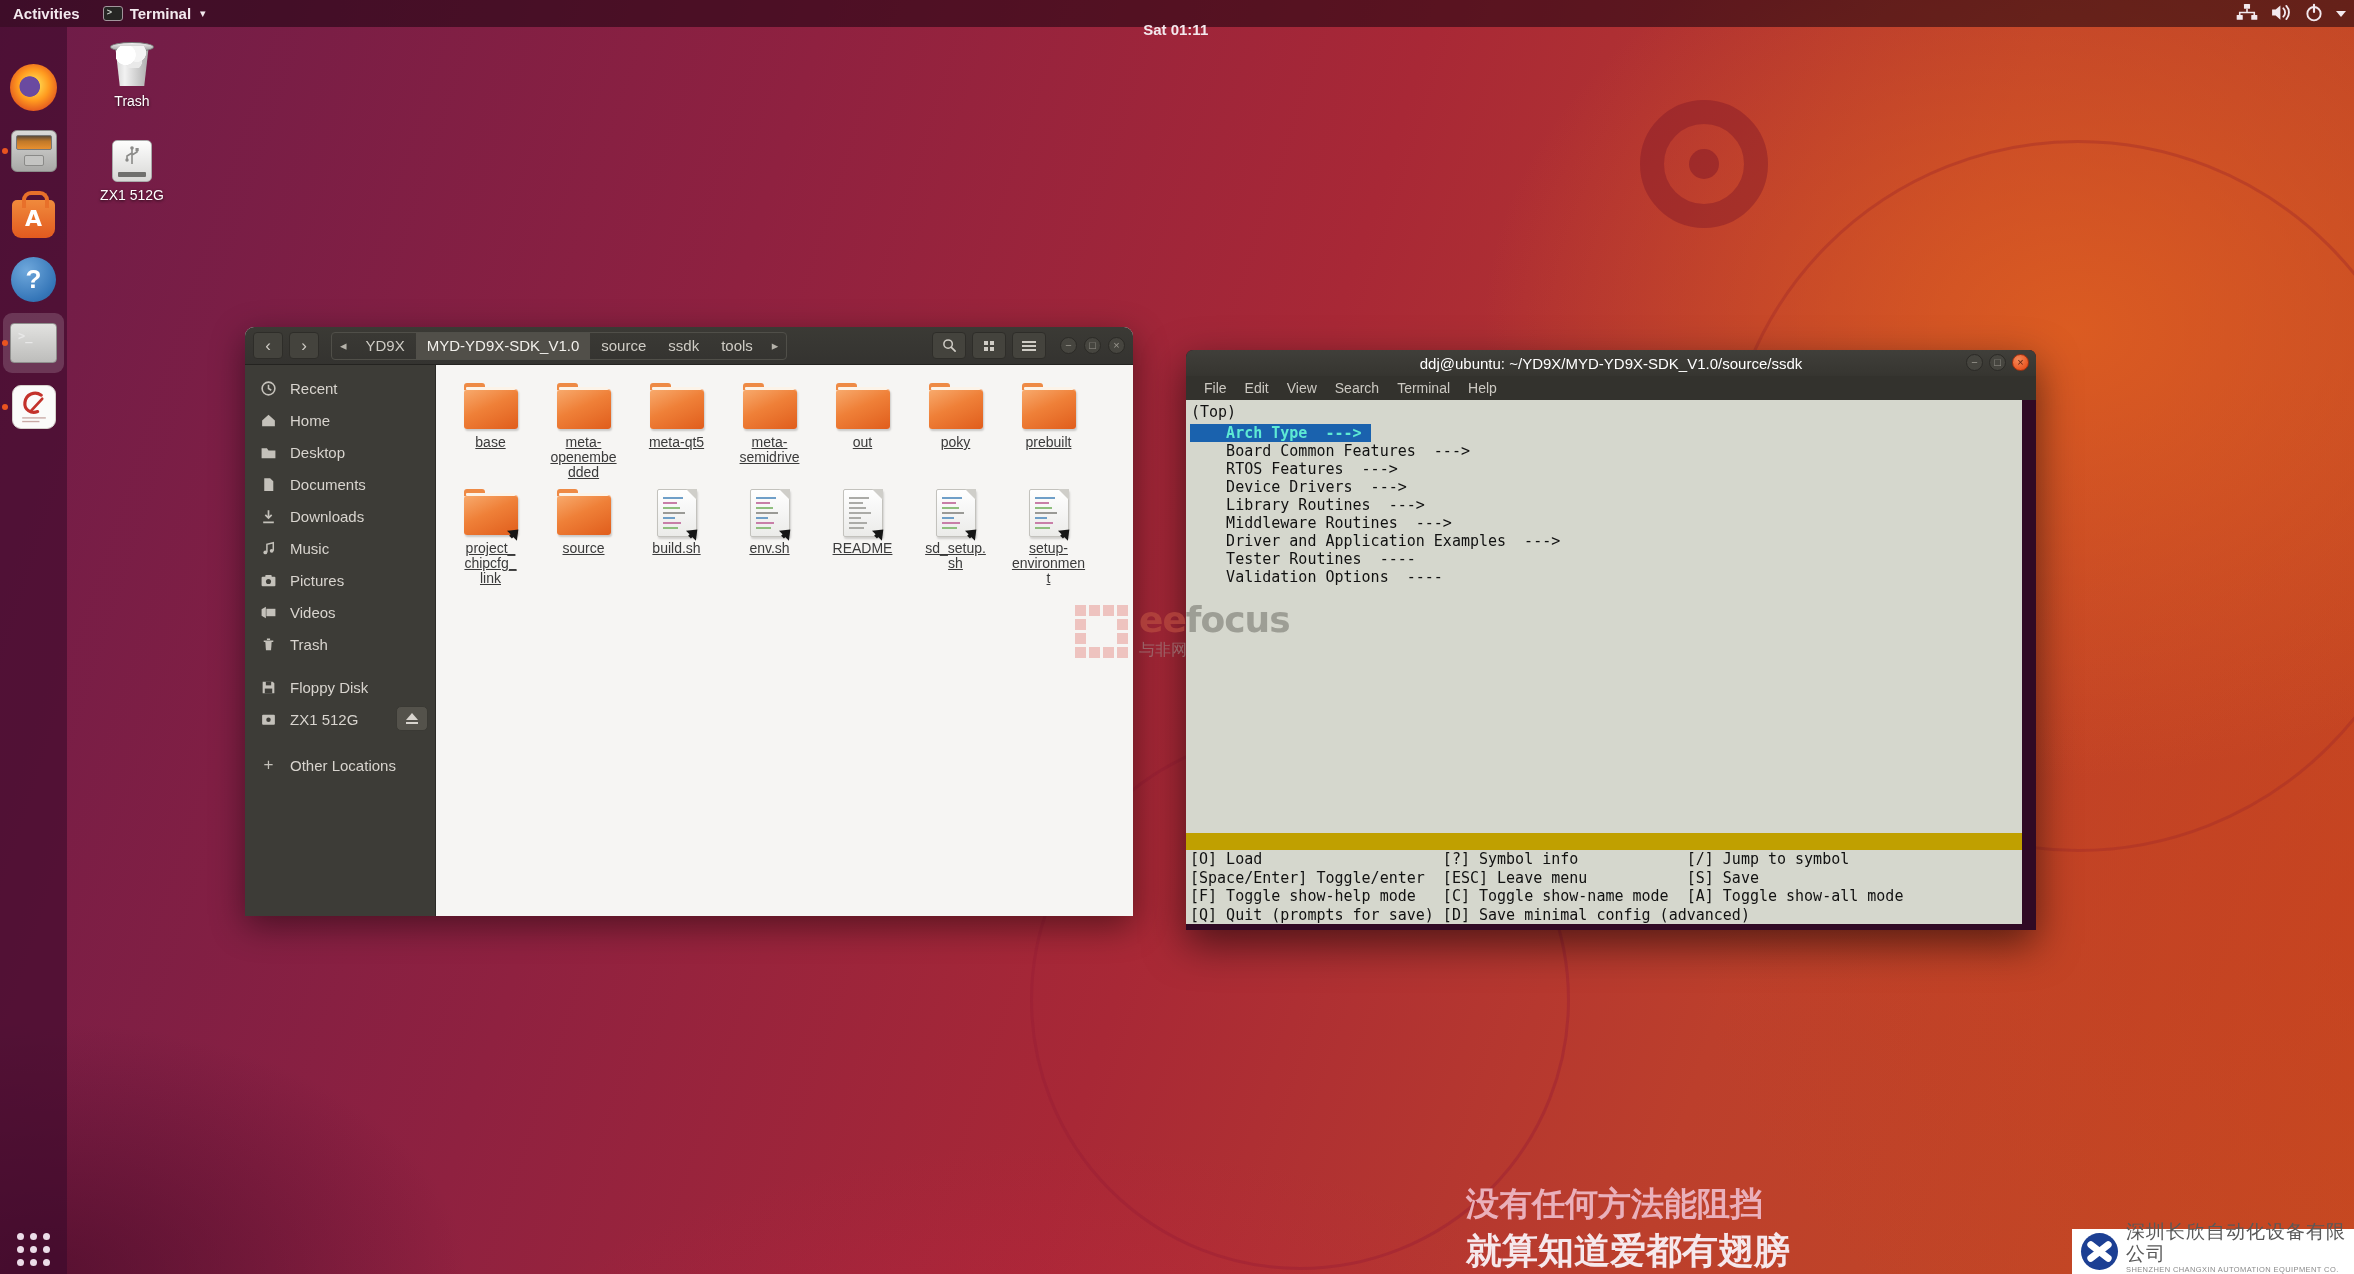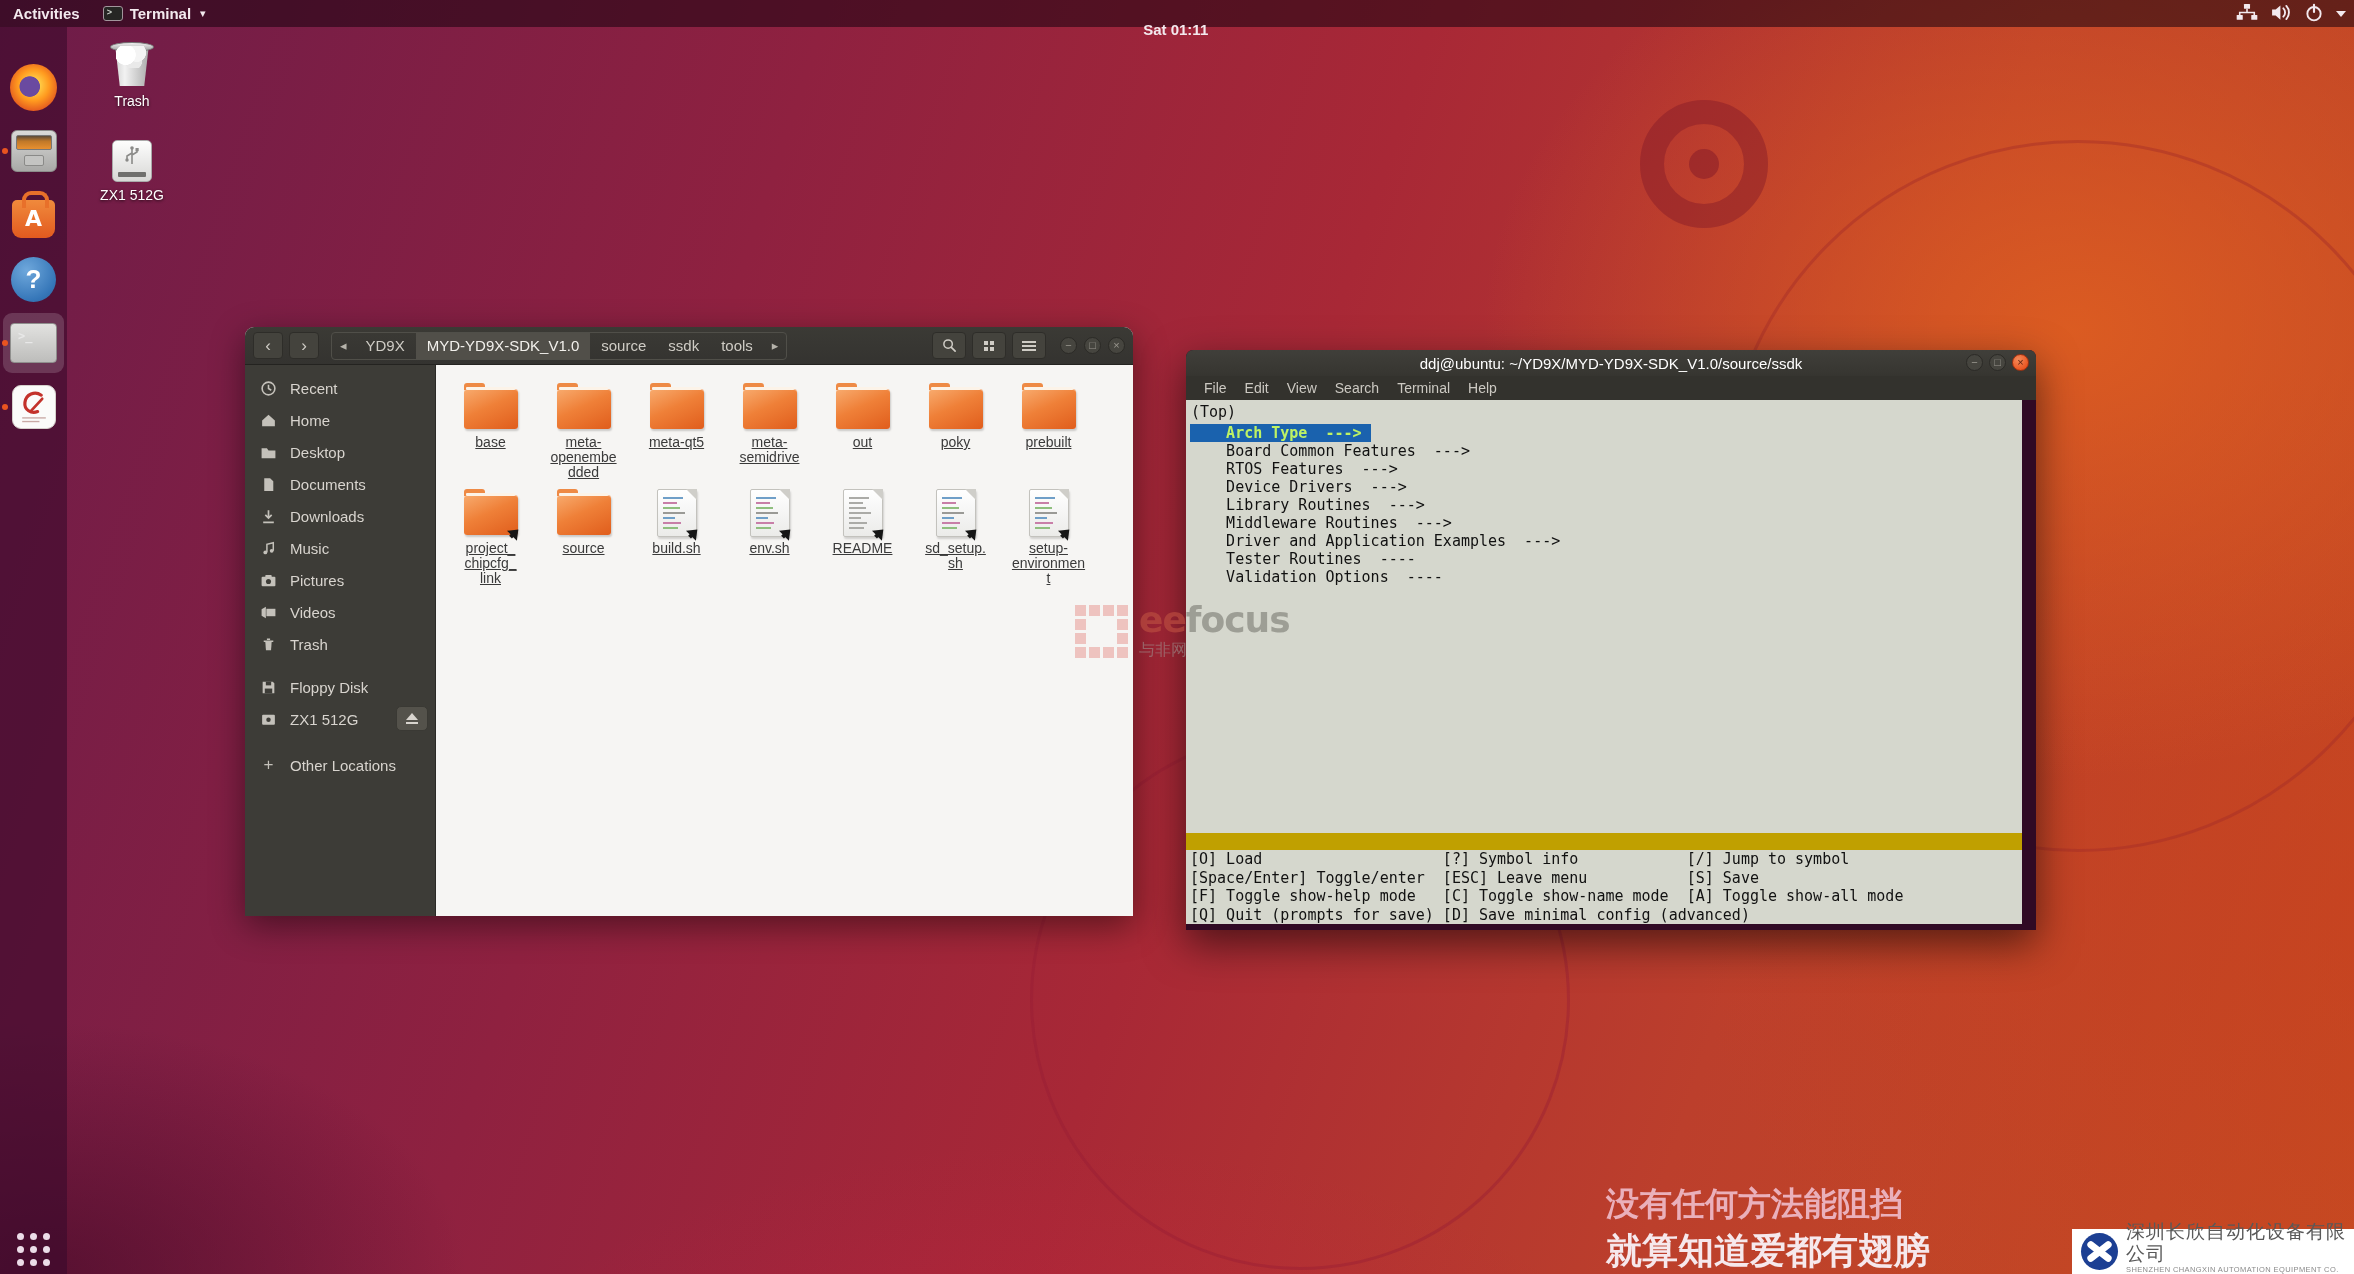--- a/index.html
+++ b/index.html
@@ -125,36 +125,36 @@
   .t-menubar{height:24px;background:#33322d;display:flex;align-items:center;padding-left:10px;gap:2px;flex:none;}
   .t-menu{color:#ccc9c2;font-size:14px;padding:0 8px;cursor:pointer;}
   .t-content{flex:1;position:relative;background:#d5d7cd;font-family:"DejaVu Sans Mono",monospace;color:#111;overflow:hidden;display:flex;flex-direction:column;padding-right:14px;}
   .t-rightstrip{position:absolute;right:0;top:0;bottom:0;width:14px;background:#300a24;}
   .t-bottomstrip{height:6px;background:#300a24;flex:none;}
   .mc-loc{margin:0;padding:2px 0 0 5px;font:15px/20px "DejaVu Sans Mono",monospace;white-space:pre;}
   .mc-bar{height:17px;background:#c0a000;display:flex;align-items:center;justify-content:center;flex:none;}
   .mc-bar span{color:#f4eed6;font:bold 14px/17px "DejaVu Sans Mono",monospace;}
   .mc-list{flex:1;padding:2px 0 0 4px;}
   .mc-item{margin:0;font:15px/18px "DejaVu Sans Mono",monospace;white-space:pre;display:table;padding-left:4ch;padding-right:1ch;cursor:pointer;}
-  .mc-item.selected{background:#1a62ae;color:#bef264;font-weight:bold;}
+  .mc-item.selected{background:#1a62ae;color:#5eead4;font-weight:bold;}
   .mc-footer{flex:none;}
   .mc-fline{margin:0;padding-left:4px;font:15px/18.5px "DejaVu Sans Mono",monospace;white-space:pre;}
 
   
   .watermark{position:absolute;left:1075px;top:602px;z-index:30;display:flex;align-items:flex-start;gap:11px;opacity:.85;pointer-events:none;}
   .wm-grid{display:grid;grid-template-columns:repeat(4,11px);grid-auto-rows:11px;gap:3px;margin-top:3px;}
   .wm-grid i{background:rgba(228,138,132,.55);}
   .wm-grid i.hole{visibility:hidden;}
   .wm-text .brand{font:bold 36px/36px "DejaVu Sans",sans-serif;letter-spacing:-1px;}
   .wm-ee{color:rgba(186,76,64,.8);}
   .wm-focus{color:rgba(125,125,118,.75);}
   .wm-cap{font-size:16px;color:rgba(160,160,155,.6);margin-top:2px;}
 
   
-  .subtitle{position:absolute;left:1606px;z-index:6;font-weight:bold;font-family:Liberation Serif, serif;}
+  .subtitle{position:absolute;left:1466px;z-index:6;font-weight:bold;font-family:Liberation Serif, serif;}
   .sub1{top:1182px;font-size:33px;color:#eab0bb;}
   .sub2{top:1227px;font-size:36px;color:#f6e8ec;}
   .logo-box{position:absolute;left:2072px;top:1229px;width:282px;height:45px;background:#fff;z-index:6;display:flex;align-items:center;padding-left:9px;}
   .logo-circle{width:37px;height:37px;border-radius:50%;background:#1c3f93;position:relative;flex:none;overflow:hidden;}
   .logo-circle::before,.logo-circle::after{content:"";position:absolute;left:4px;top:15px;width:29px;height:7px;border-radius:4px;background:#fff;}
   .logo-circle::before{transform:rotate(38deg);}
   .logo-circle::after{transform:rotate(-38deg);}
   .logo-text{margin-left:8px;}
   .logo-cn{font-size:19px;color:#595959;letter-spacing:1px;line-height:22px;}
   .logo-en{font-size:7.5px;color:#8a8a8a;letter-spacing:.4px;line-height:9px;}

